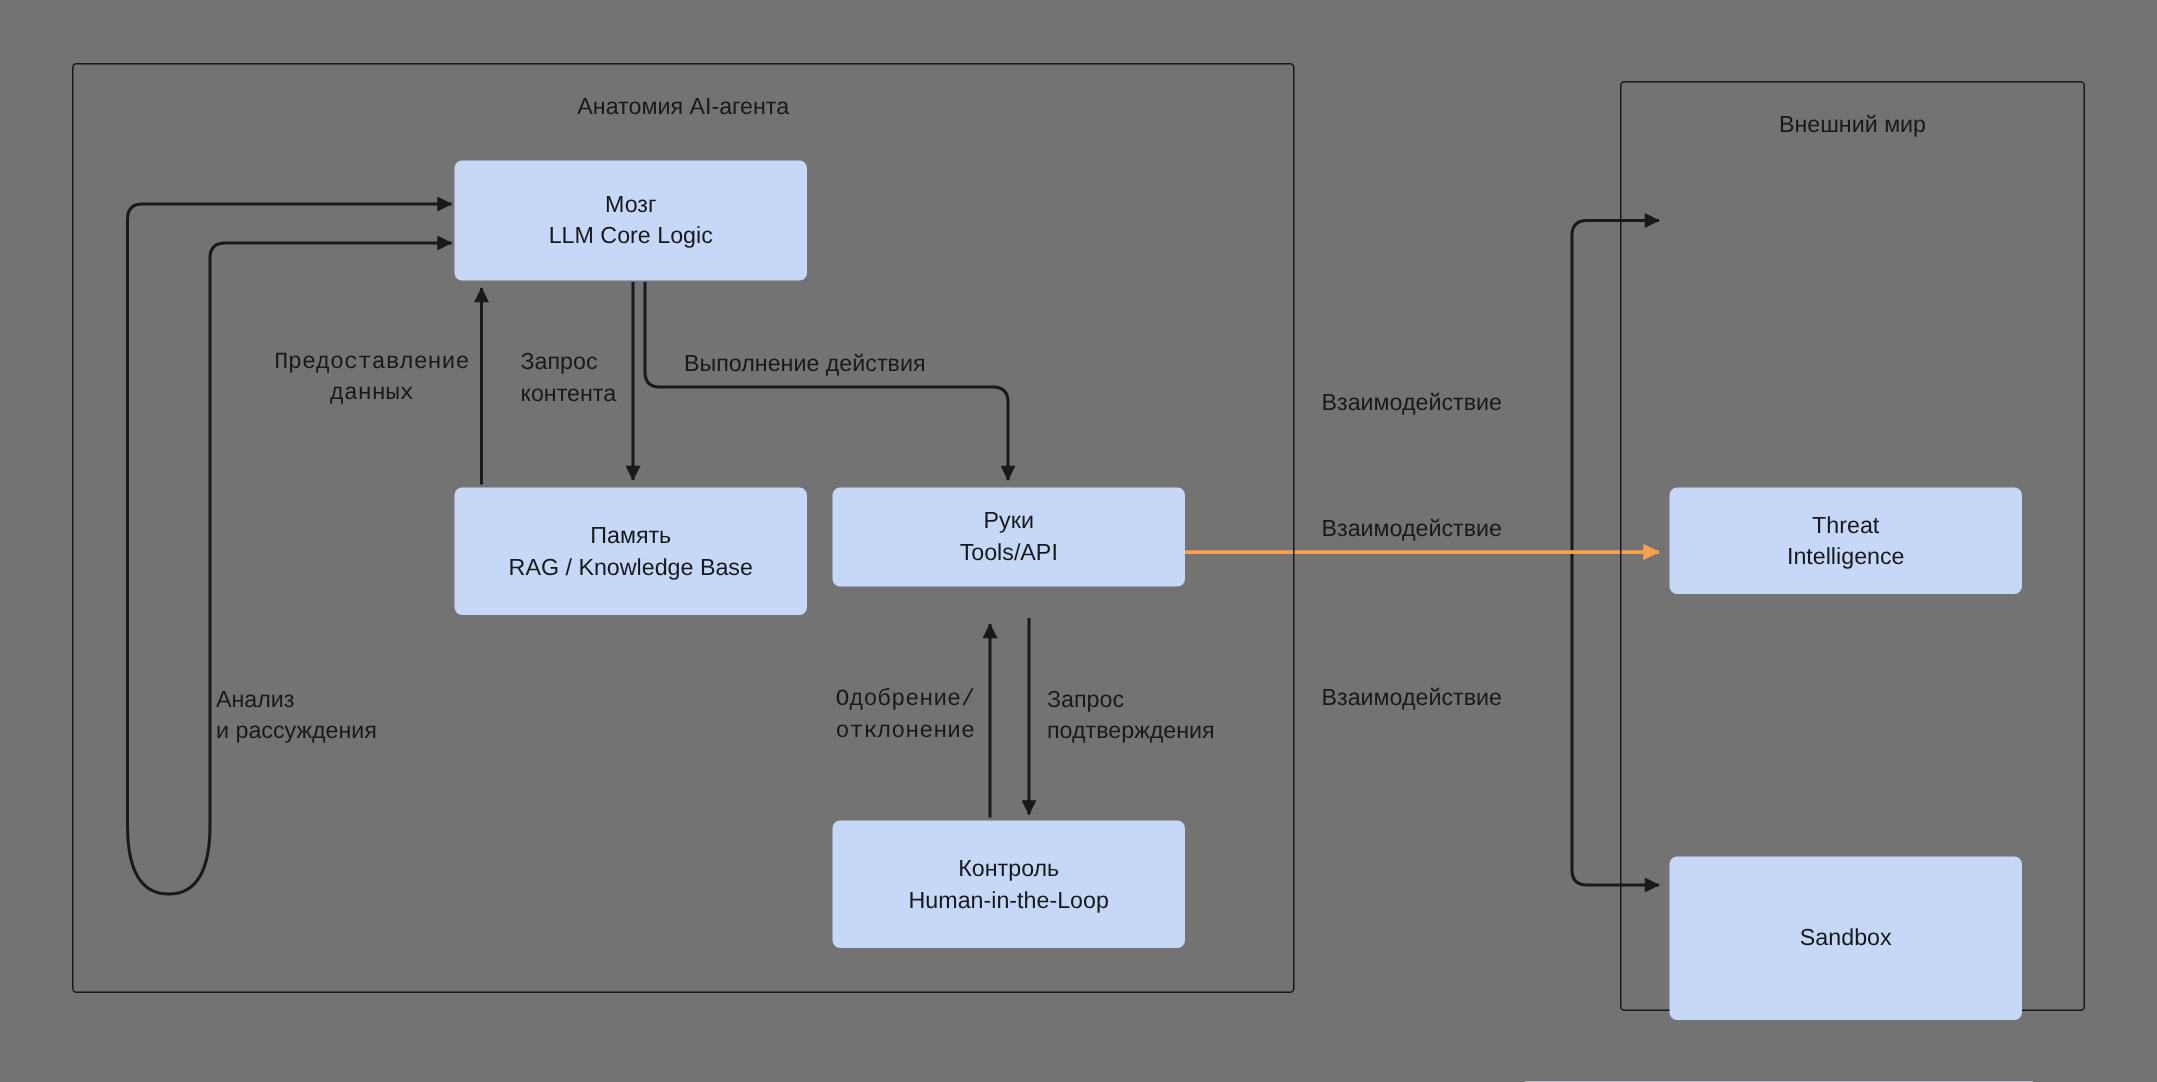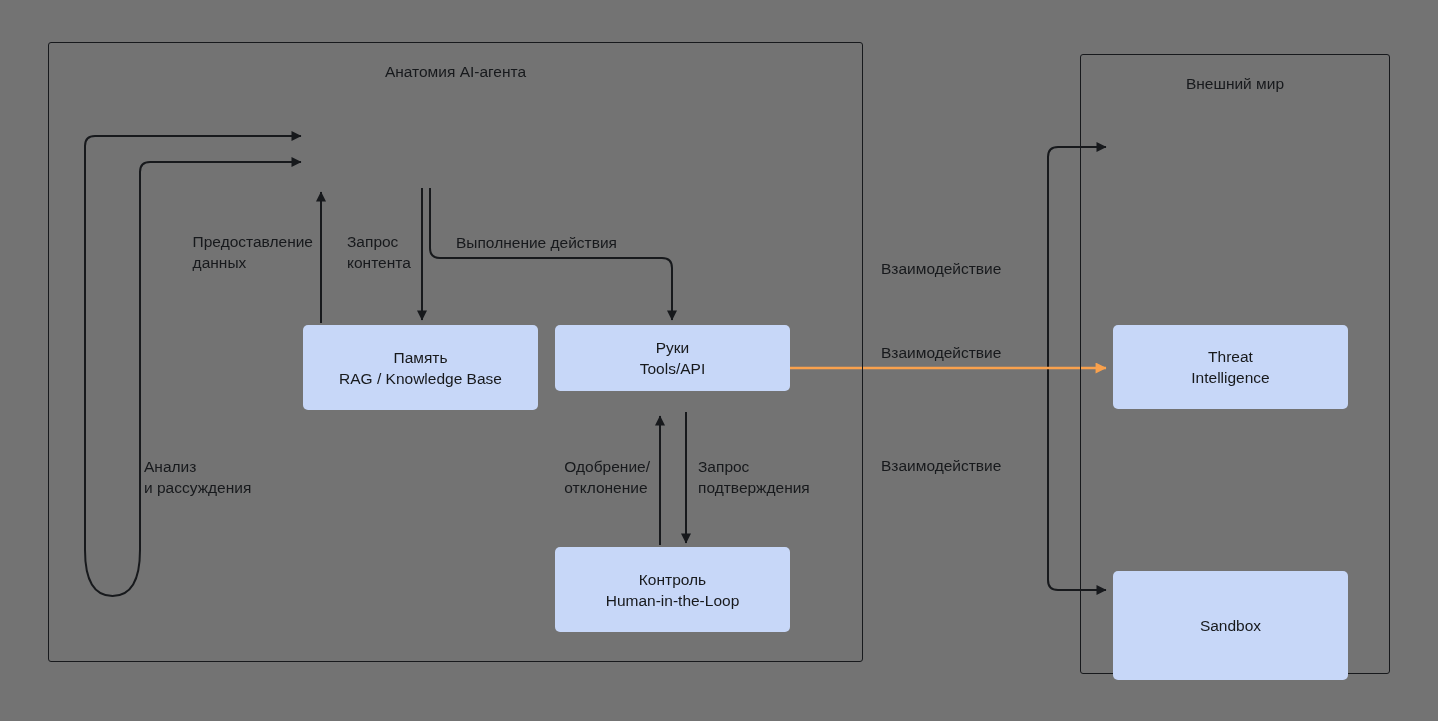--- a/index.html
+++ b/index.html
@@ -38,34 +38,34 @@
     line-height: 21px;
     white-space: pre-line;
     box-sizing: border-box;
   }
   .edge-label {
     position: absolute;
     font-size: 15.5px;
     line-height: 21px;
     white-space: pre-line;
   }
-  .edge-label.right { text-align: left; }
+  .edge-label.right { text-align: center; font-family: Liberation Mono, monospace; }
   svg.arrows {
     position: absolute;
     left: 0; top: 0;
     pointer-events: none;
   }
 
   
   .node-brain   { left: 303px;  top: 107px; width: 235px; height: 80px; }
   .node-memory  { left: 303px;  top: 325px; width: 235px; height: 85px; }
   .node-hands   { left: 555px;  top: 325px; width: 235px; height: 66px; }
   .node-control { left: 555px;  top: 547px; width: 235px; height: 85px; }
   .node-siem    { left: 1113px; top: 107px; width: 235px; height: 80px; }
-  .node-ti      { left: 1113px; top: 325px; width: 235px; height: 84px; }
+  .node-ti      { left: 1113px; top: 325px; width: 235px; height: 71px; }
   .node-sandbox { left: 1113px; top: 571px; width: 235px; height: 109px; }
 
   
   .container-agent { left: 48px;   top: 42px; width: 815px; height: 620px; }
   .container-world { left: 1080px; top: 42px; width: 310px; height: 620px; margin-top: 12px; }
 
   
   .lbl-provide-data   { right: 1125px; top: 231px; }
   .lbl-request-content{ left: 347px;  top: 231px; }
   .lbl-perform-action { left: 456px;  top: 232px; }
@@ -106,20 +106,22 @@
   </svg>
 
   <div class="container container-agent">
     <div class="container-title">Анатомия AI-агента</div>
   </div>
 
   <div class="container container-world">
     <div class="container-title">Внешний мир</div>
   </div>
 
+  <div class="node node-brain">Мозг
+LLM Core Logic</div>
   <div class="node node-memory">Память
 RAG / Knowledge Base</div>
   <div class="node node-hands">Руки
 Tools/API</div>
   <div class="node node-control">Контроль
 Human-in-the-Loop</div>
 
   <div class="node node-ti">Threat
 Intelligence</div>
   <div class="node node-sandbox">Sandbox</div>

